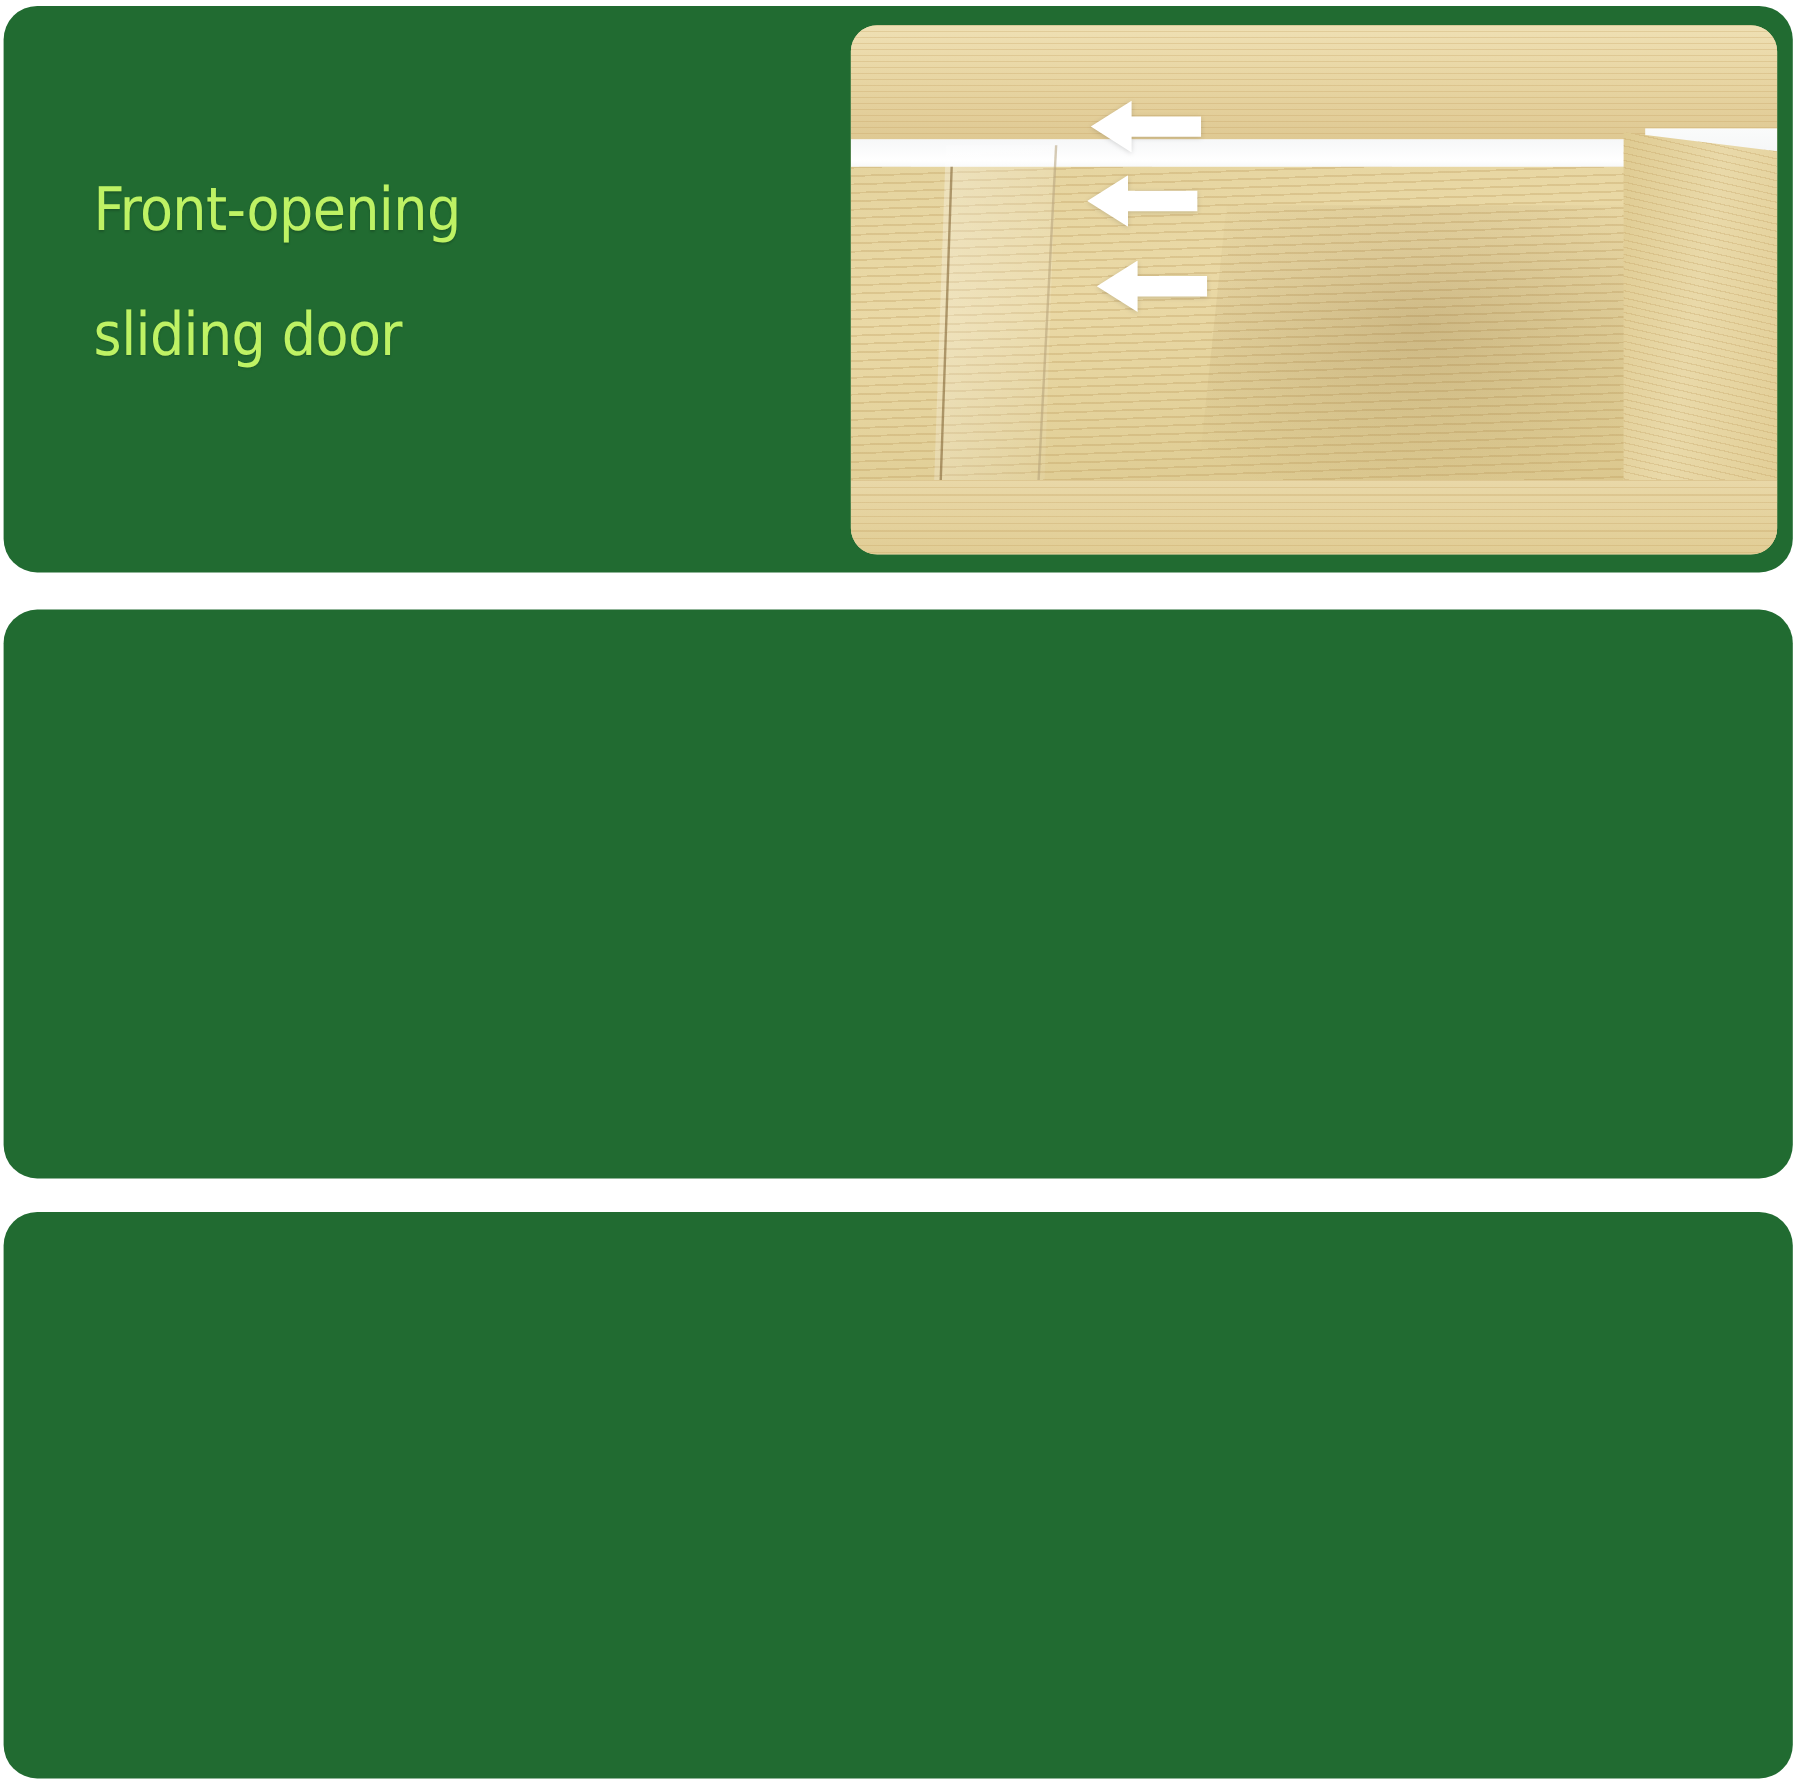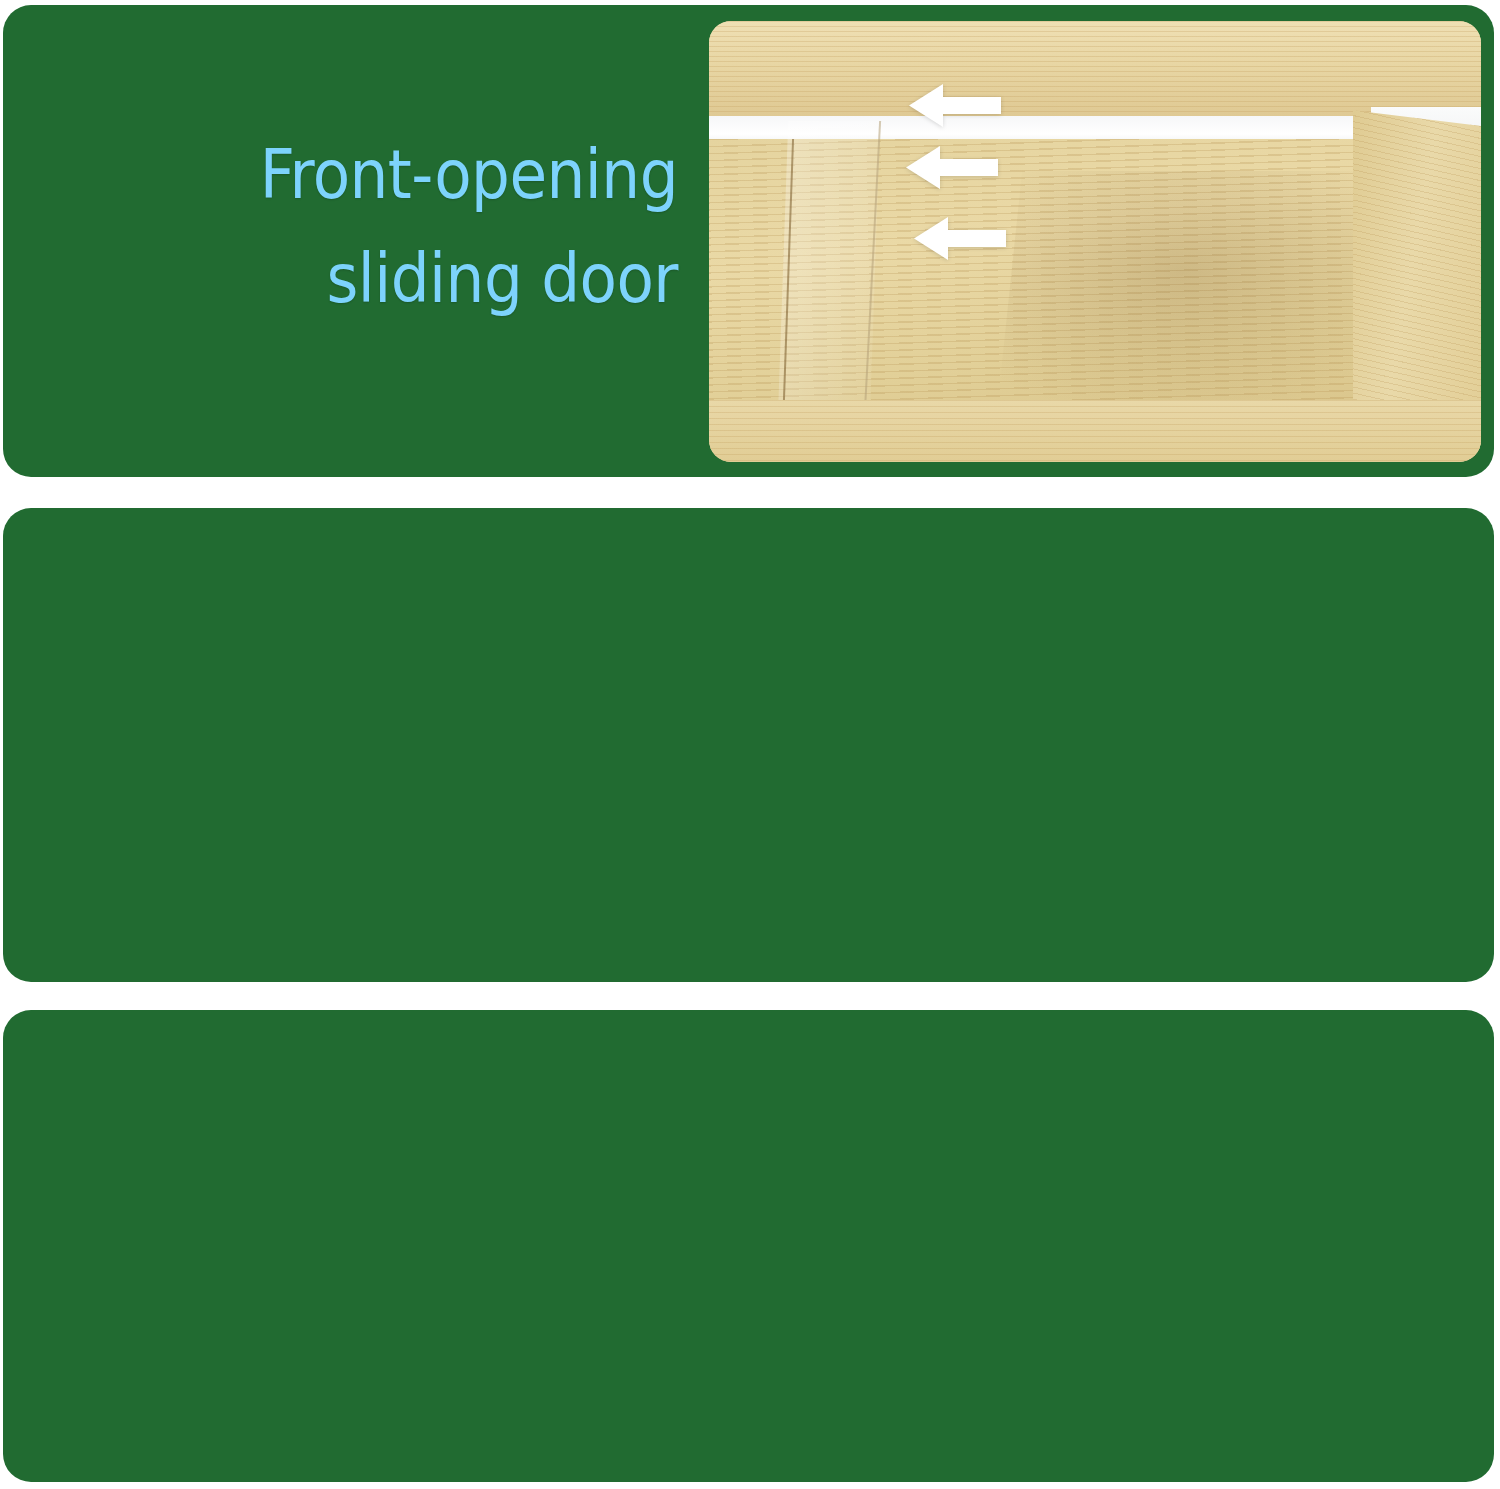--- a/index.html
+++ b/index.html
@@ -18,29 +18,28 @@
     border-radius:28px;
     overflow:hidden;
   }
   #card-1{ left:3px;  top:5px;    width:1491px; height:472px; }
   #card-2{ left:3px;  top:508px;  width:1491px; height:474px; }
   #card-3{ left:3px;  top:1010px; width:1491px; height:472px; }
 
   
   .headline{
     position:absolute;
-    color:#7dd3fc;
+    color:#bef264;
     font-family:"DejaVu Sans Condensed","Liberation Sans", sans-serif;
     font-weight:400;
-    font-size:68px;
+    font-size:50px;
     line-height:104px;
     letter-spacing:-0.5px;
     white-space:pre-line;
     text-shadow:0 1px 2px rgba(0,0,0,.18);
-    text-align:right;
   }
   #headline-1{ left:75px; top:118px; width:600px; }
 
   
   .photo{
     position:absolute;
     border-radius:22px;
     overflow:hidden;
     background:#e8d8ac;
   }

